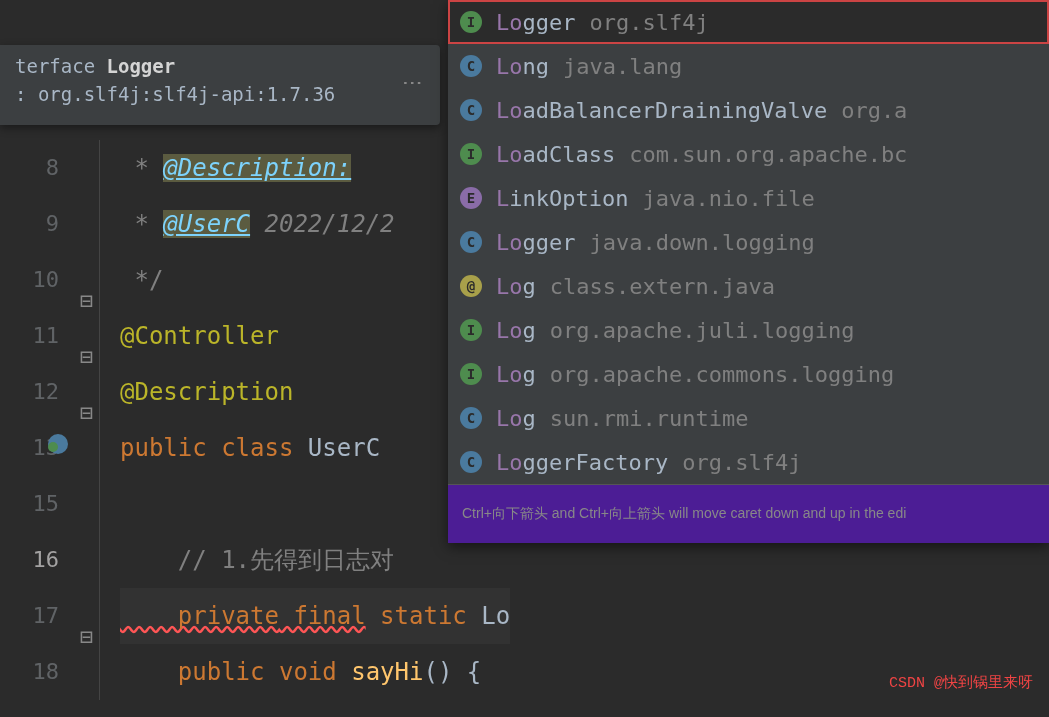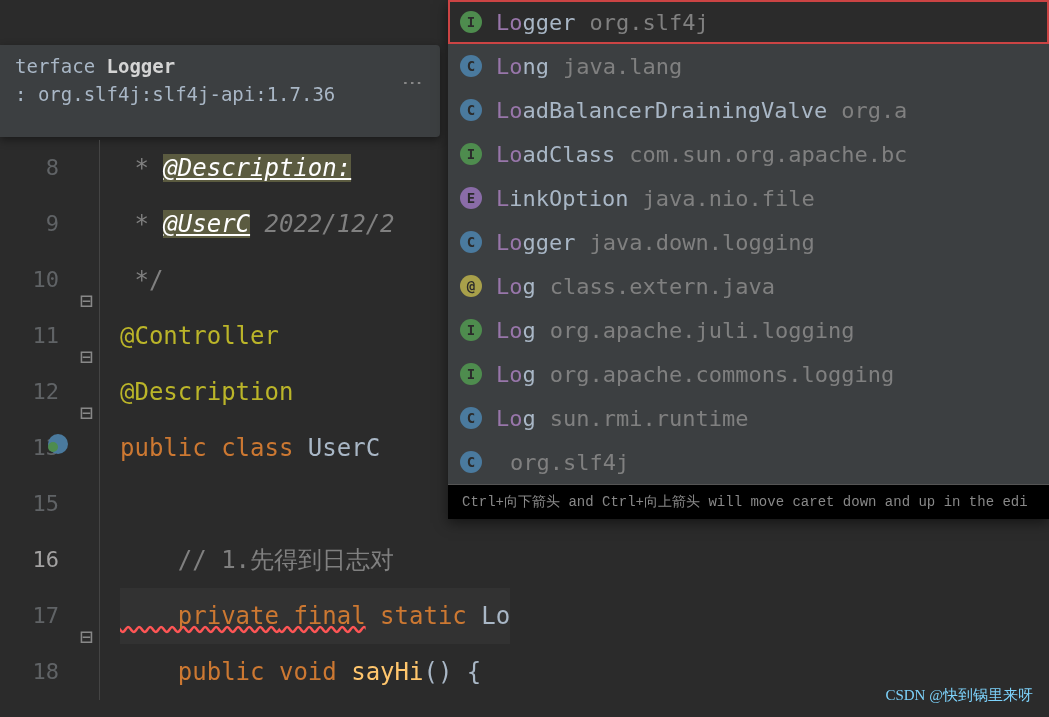--- a/index.html
+++ b/index.html
@@ -10,21 +10,21 @@
   height: 717px;
   overflow: hidden;
   position: relative;
   color: #a9b7c6;
 }
 .doc-popup {
   position: absolute;
   top: 45px;
   left: 0;
   width: 440px;
-  height: 92px;
+  height: 80px;
   background: #3c3f41;
   border-radius: 0 4px 4px 0;
   padding: 10px 15px;
   box-shadow: 0 3px 8px rgba(0,0,0,0.4);
 }
 .doc-popup .line1 { font-size: 19px; color: #a9b7c6; }
 .doc-popup .line1 .bold { color: #d4d4d4; font-weight: bold; }
 .doc-popup .line2 { font-size: 19px; color: #a9b7c6; margin-top: 6px; }
 .doc-popup .more-icon { position: absolute; right: 15px; top: 28px; color: #888; font-size: 20px; letter-spacing: 2px; writing-mode: vertical-rl; cursor: pointer; }
 
@@ -69,21 +69,21 @@
 
 .code {
   position: absolute;
   left: 120px;
   top: 0;
   font-size: 24px;
   line-height: 56px;
 }
 .code .row { height: 56px; white-space: pre; }
 .comment { color: #808080; }
-.doctag { color: #ffffff; font-style: italic; text-decoration: underline; background: #5b5b40; }
+.doctag { color: #7dd3fc; font-style: italic; text-decoration: underline; background: #5b5b40; }
 .annotation { color: #bbb529; }
 .kw { color: #cc7832; }
 .id { color: #a9b7c6; }
 .err { color: #cc7832; text-decoration: wavy underline #ff5555; text-decoration-skip-ink: none; }
 .method { color: #ffc66d; }
 .highlight-line { background: #323232; }
 
 .autocomplete {
   position: absolute;
   left: 448px;
@@ -120,35 +120,35 @@
   flex-shrink: 0;
 }
 .icon-I { background: #4e8c4e; color: #e8f5e8; }
 .icon-C { background: #4a7a9e; color: #e8f0f5; }
 .icon-E { background: #8a6ca8; color: #f0e8f5; }
 .icon-AT { background: #a8a04a; color: #f5f3e8; }
 .autocomplete .name { color: #a9b7c6; }
 .autocomplete .name .match { color: #9876aa; }
 .autocomplete .pkg { color: #808080; margin-left: 14px; white-space: nowrap; overflow: hidden; }
 .autocomplete .hint {
-  background: #000000;
+  background: #4c1d95;
   border-top: 1px solid #555;
-  padding: 8px 14px;
+  padding: 20px 14px;
   font-size: 14px;
   color: #888;
+  font-family: Liberation Sans, sans-serif;
+}
+
+.watermark {
+  position: absolute;
+  bottom: 25px;
+  right: 16px;
   font-family: Liberation Mono, monospace;
-}
-
-.watermark {
-  position: absolute;
-  bottom: 12px;
-  right: 16px;
-  font-family: Liberation Serif, serif;
   font-size: 15px;
-  color: #7dd3fc;
+  color: #ef4444;
 }
 </style>
 </head>
 <body>
 
 <div class="doc-popup">
   <div class="line1">
     <span>terface </span><span class="bold">Logger</span>
   </div>
   <div class="line2">: org.slf4j:slf4j-api:1.7.36</div>
@@ -237,18 +237,19 @@
     <span class="name"><span class="match">Lo</span><span>g</span></span>
     <span class="pkg">org.apache.commons.logging</span>
   </div>
   <div class="item">
     <span class="icon icon-C">C</span>
     <span class="name"><span class="match">Lo</span><span>g</span></span>
     <span class="pkg">sun.rmi.runtime</span>
   </div>
   <div class="item">
     <span class="icon icon-C">C</span>
+    <span class="name"><span class="match">Lo</span><span>ggerFactory</span></span>
     <span class="pkg">org.slf4j</span>
   </div>
   <div class="hint">Ctrl+向下箭头 and Ctrl+向上箭头 will move caret down and up in the edi</div>
 </div>
 
 <div class="watermark">CSDN @快到锅里来呀</div>
 
 </body></html>

